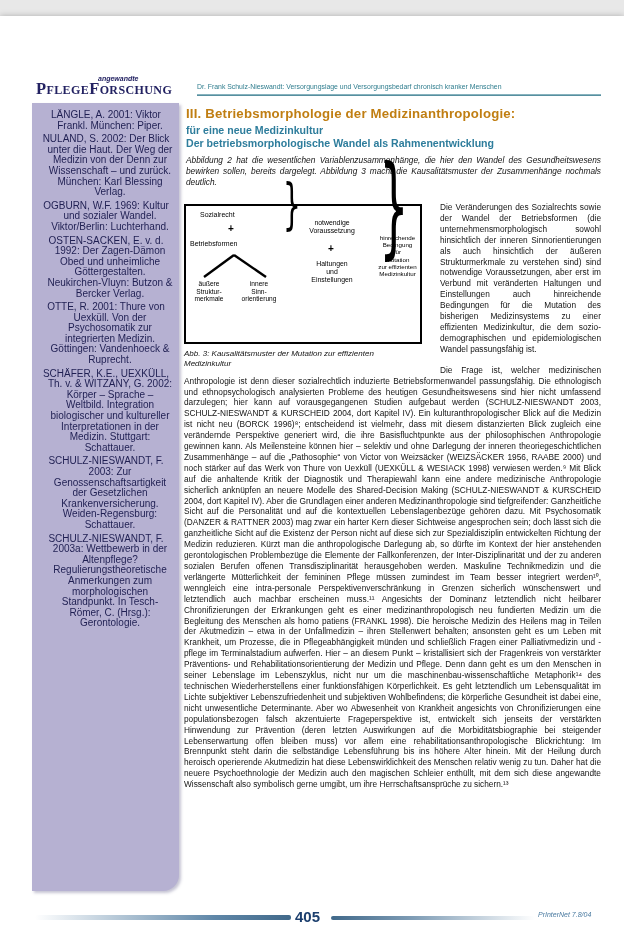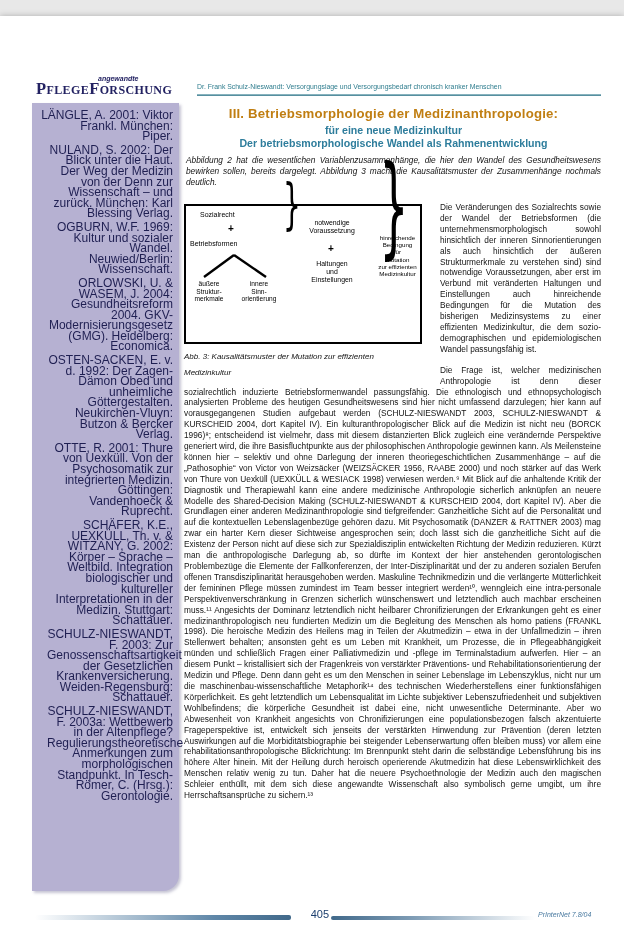--- a/index.html
+++ b/index.html
@@ -14,59 +14,59 @@
   .logo-small { position:absolute; left:62px; top:-5px; font-style:italic; font-weight:bold; font-size:7px; color:#232262; }
   .logo-main {
     font-family:"Liberation Serif", serif; font-weight:bold; font-variant:small-caps;
     font-size:16.5px; letter-spacing:.4px; color:#232262; line-height:16px;
   }
   .running-title { position:absolute; left:197px; top:67px; width:404px; font-size:6.9px; color:#2f7d8e; }
   .header-rule { position:absolute; left:197px; top:78px; width:404px; height:2px;
     background:linear-gradient(180deg,#9fc4cd,#3f7d90); }
 
   
-  .title-block { position:absolute; left:186px; top:90px; width:415px; text-align:center; }
+  .title-block { position:absolute; left:186px; top:90px; width:415px; text-align:left; }
   .main-heading { font-size:13.2px; font-weight:bold; color:#c07e12; letter-spacing:.2px; margin:0 0 3px 0; }
   .sub-heading { font-size:10.6px; font-weight:600; color:#2e7d9c; line-height:13px; margin:0; }
 
   .intro { position:absolute; left:186px; top:139px; width:415px;
     font-size:8.3px; line-height:11px; text-align:justify; color:#141414;font-style:italic; }
 
   
   .sidebar {
     position:absolute; left:32px; top:87px; width:147px; height:788px;
     background:#b6b1d2; border-radius:0 0 16px 0; box-sizing:border-box;
     padding:7px 6px 6px 7px; box-shadow:2px 2px 3px rgba(90,85,130,.35);
   }
-  .ref { font-size:12px; line-height:10.6px; color:#1f1f52;
-    padding-left:8px; text-indent:-8px; margin-bottom:3px; text-align:right; }
+  .ref { font-size:10px; line-height:10.6px; color:#1f1f52;
+    padding-left:8px; text-indent:-8px; margin-bottom:3px; text-align:center; }
 
   
   .main-flow {
     position:absolute; left:184px; top:186px; width:417px;
     font-size:8.3px; line-height:10.9px; text-align:justify; color:#141414;
   }
   .main-flow p { margin:0 0 10px 0; }
 
   .fig-float { float:left; width:248px; margin:2px 8px 3px 0; }
   .fig-box {
     position:relative; width:238px; height:140px; box-sizing:border-box;
     border:2.5px solid #000; background:#fff; color:#000;
   }
   .fig-label { position:absolute; font-size:7px; line-height:8px; text-align:center; white-space:pre-line; }
   .fig-plus  { position:absolute; font-size:10px; font-weight:bold; }
   .brace { position:absolute; font-family:"DejaVu Sans", sans-serif; font-weight:400; transform-origin:50% 50%; }
   .v-split { position:absolute; left:6px; top:47px; }
-  .fig-caption { font-style:italic; font-size:8px; line-height:16px; margin-top:5px; width:238px; color:#141414; text-align:left; }
+  .fig-caption { font-style:italic; font-size:8px; line-height:10px; margin-top:5px; width:238px; color:#141414; text-align:left; }
 
   
   .footer-bar1 { position:absolute; left:35px; top:899px; width:256px; height:5px; border-radius:2px;
     background:linear-gradient(90deg, rgba(108,140,166,0) 0%, #5f87a8 70%, #41698a 100%); }
-  .page-num { position:absolute; left:295px; top:892px; width:34px; text-align:right;
-    font-size:11px; font-weight:normal; color:#1c3f6e; }
+  .page-num { position:absolute; left:295px; top:892px; width:34px; text-align:left;
+    font-size:15px; font-weight:bold; color:#1c3f6e; }
   .footer-bar2 { position:absolute; left:331px; top:900px; width:204px; height:4px; border-radius:2px;
     background:linear-gradient(90deg, #41698a 0%, #7e9cb5 40%, rgba(126,156,181,0) 100%); }
   .issue { position:absolute; left:538px; top:895px; width:64px; font-size:7px; font-style:italic; color:#4a7aa0; }
 </style>
 </head>
 <body>
 
 <div class="page">
 
   <div class="logo">
@@ -80,22 +80,21 @@
     <div class="main-heading">III. Betriebsmorphologie der Medizinanthropologie:</div>
     <div class="sub-heading">für eine neue Medizinkultur</div>
     <div class="sub-heading">Der betriebsmorphologische Wandel als Rahmenentwicklung</div>
   </div>
 
   <div class="intro">Abbildung 2 hat die wesentlichen Variablenzusammenhänge, die hier den Wandel des Gesundheitswesens bewirken sollen, bereits dargelegt. Abbildung 3 macht die Kausalitätsmuster der Zusammenhänge nochmals deutlich.</div>
 
   <div class="sidebar">
     <div class="ref">LÄNGLE, A. 2001: Viktor Frankl. München: Piper.</div>
     <div class="ref">NULAND, S. 2002: Der Blick unter die Haut. Der Weg der Medizin von der Denn zur Wissenschaft – und zurück. München: Karl Blessing Verlag.</div>
-    <div class="ref">OGBURN, W.F. 1969: Kultur und sozialer Wandel. Neuwied/Berlin: Wissenschaft.</div>
-    <div class="ref">ORLOWSKI, U. &amp; WASEM, J. 2004: Gesundheitsreform 2004. GKV-Modernisierungsgesetz (GMG). Heidelberg: Economica.</div>
+    <div class="ref">OGBURN, W.F. 1969: Kultur und sozialer Wandel. Viktor/Berlin: Luchterhand.</div>
     <div class="ref">OSTEN-SACKEN, E. v. d. 1992: Der Zagen-Dämon Obed und unheimliche Göttergestalten. Neukirchen-Vluyn: Butzon &amp; Bercker Verlag.</div>
     <div class="ref">OTTE, R. 2001: Thure von Uexküll. Von der Psychosomatik zur integrierten Medizin. Göttingen: Vandenhoeck &amp; Ruprecht.</div>
     <div class="ref">SCHÄFER, K.E., UEXKÜLL, Th. v. &amp; WITZANY, G. 2002: Körper – Sprache – Weltbild. Integration biologischer und kultureller Interpretationen in der Medizin. Stuttgart: Schattauer.</div>
     <div class="ref">SCHULZ-NIESWANDT, F. 2003: Zur Genossenschaftsartigkeit der Gesetzlichen Krankenversicherung. Weiden-Regensburg: Schattauer.</div>
     <div class="ref">SCHULZ-NIESWANDT, F. 2003a: Wettbewerb in der Altenpflege? Regulierungstheoretische Anmerkungen zum morphologischen Standpunkt. In Tesch-Römer, C. (Hrsg.): Gerontologie.</div>
   </div>
 
   <div class="main-flow">
 
     <div class="fig-float">

